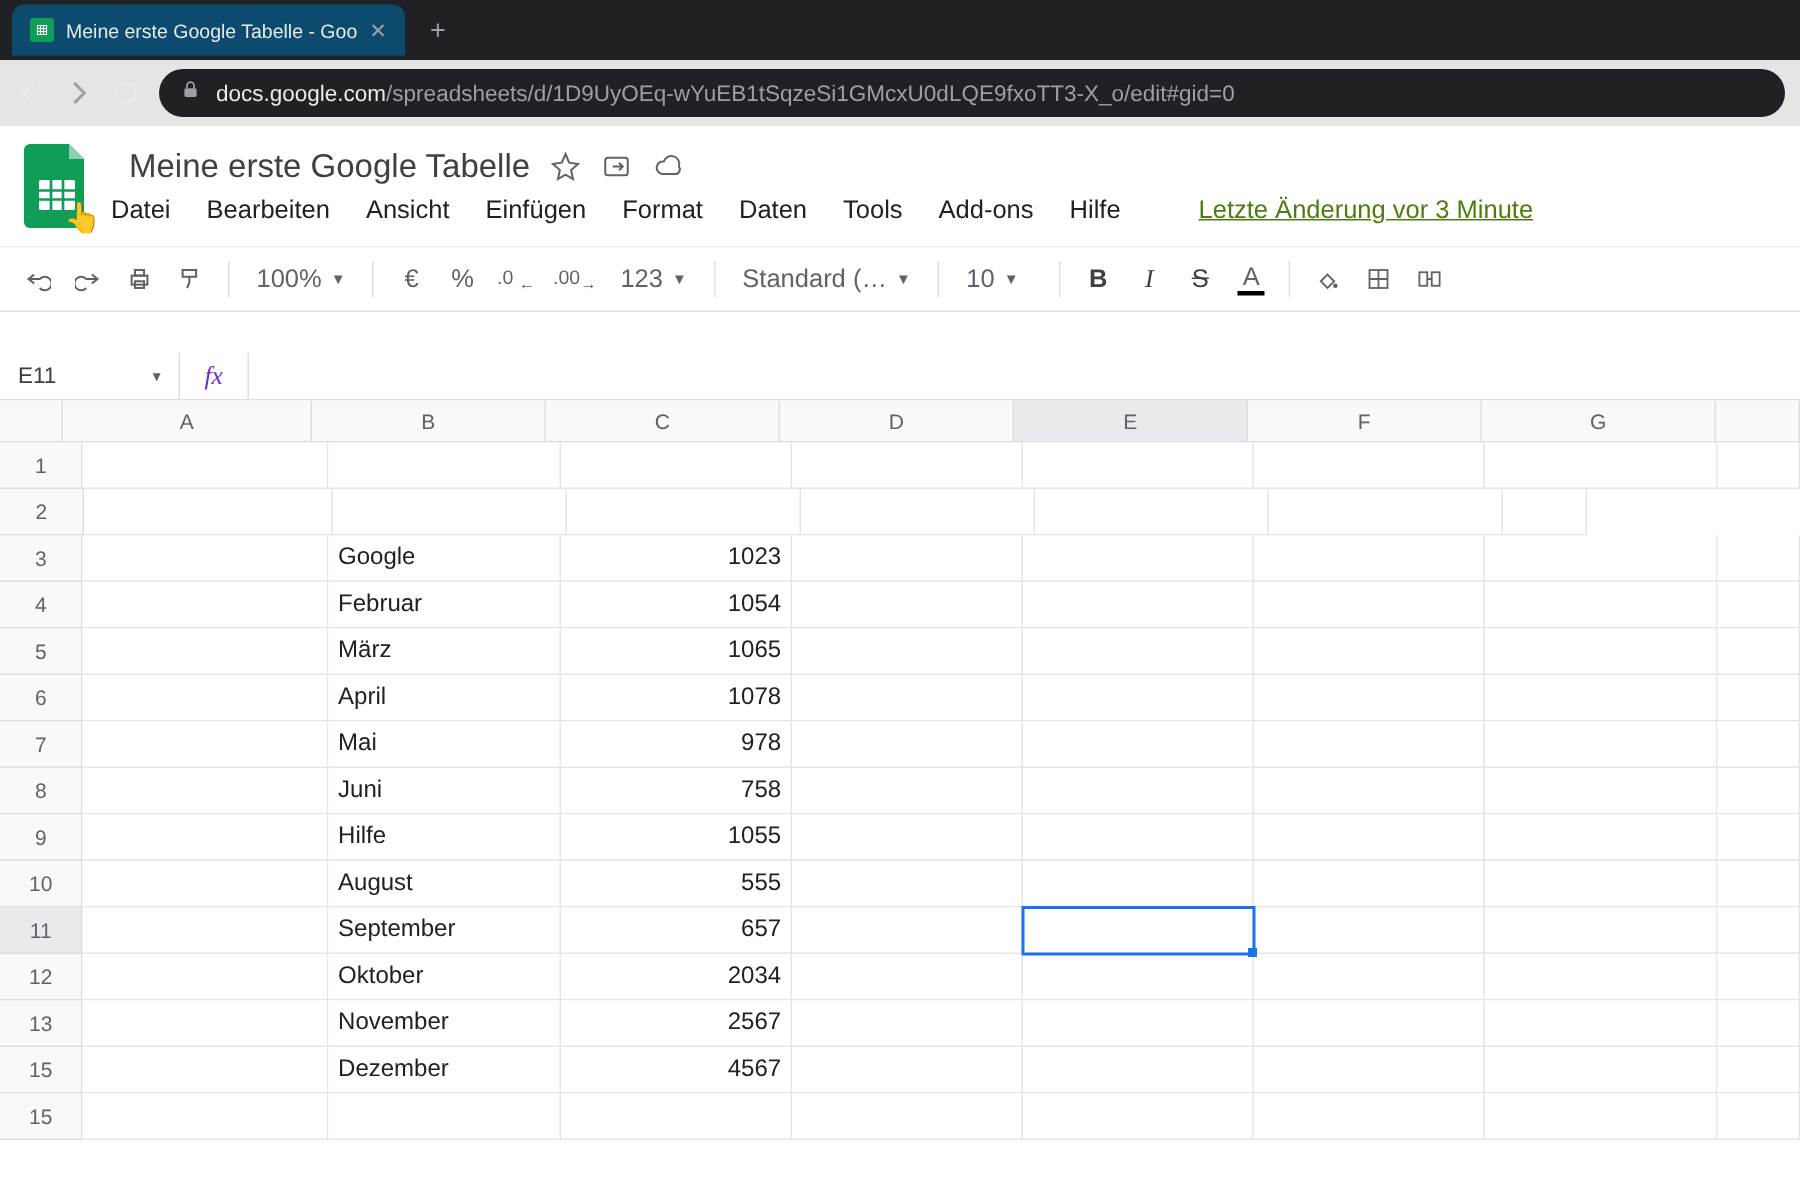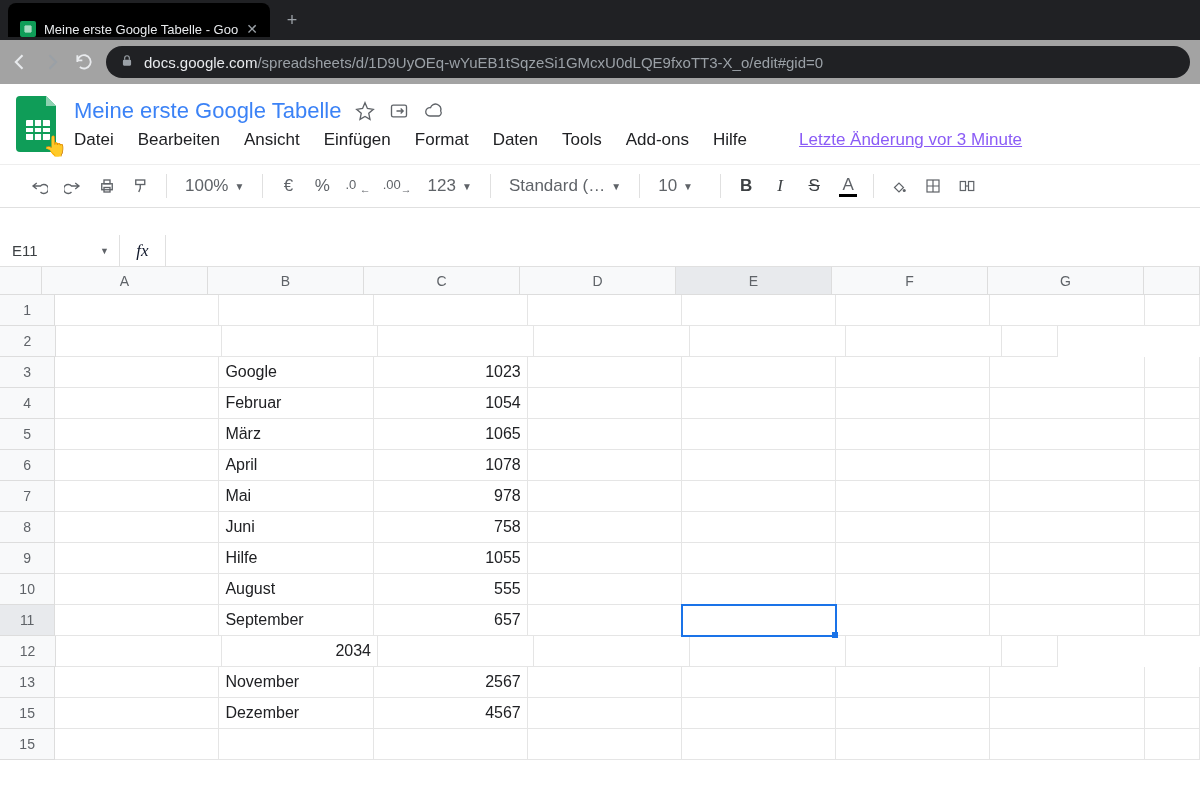--- a/index.html
+++ b/index.html
@@ -1,66 +1,66 @@
 <!DOCTYPE html>
 <html><head>
 <meta charset="utf-8">
 <style>
   * { margin: 0; padding: 0; box-sizing: border-box; font-family: Arial, 'Helvetica Neue', sans-serif; }
   body { width: 1200px; height: 800px; overflow: hidden; background: #fff; }
 
   
   .browser-chrome { background: #202124; color: #e8eaed; }
   .tab-strip { display: flex; align-items: center; height: 40px; padding-left: 8px; }
-  .tab { display: flex; align-items: flex-end; gap: 8px; background: #000000; height: 34px; padding: 0 12px; border-radius: 8px 8px 0 0; min-width: 260px; font-size: 13px; color: #e8eaed; }
+  .tab { display: flex; align-items: center; gap: 8px; background: #0c4a6e; height: 34px; padding: 0 12px; border-radius: 8px 8px 0 0; min-width: 260px; font-size: 13px; color: #e8eaed; }
   .tab-favicon { width: 16px; height: 16px; background:#0f9d58; border-radius:2px; display:flex; align-items:center; justify-content:center; }
   .tab-favicon svg { width:10px; height:10px; }
   .tab-title { flex: 1; white-space: nowrap; overflow: hidden; text-overflow: ellipsis; }
   .tab-close { font-size: 14px; color:#9aa0a6; }
   .new-tab { width:28px; height:28px; display:flex; align-items:center; justify-content:center; color:#9aa0a6; margin-left:8px; font-size:18px; }
-  .nav-bar { display:flex; align-items:center; height:44px; padding:0 10px; gap:12px; background:#a3a3a3; }
+  .nav-bar { display:flex; align-items:center; height:44px; padding:0 10px; gap:12px; background:#e5e5e5; }
   .nav-icon { width:20px; height:20px; display:flex; align-items:center; justify-content:center; color:#9aa0a6; }
   .nav-icon.enabled { color:#e8eaed; }
   .addr { flex:1; display:flex; align-items:center; gap:10px; background:#202124; border-radius:20px; height:32px; padding:0 14px; font-size:15px; }
   .addr-lock { color:#9aa0a6; }
   .addr-text { color:#e8eaed; white-space:nowrap; overflow:hidden; }
   .addr-text .dim { color:#9aa0a6; }
 
   
   .sheets-chrome { background:#fff; }
   .title-row { display:flex; align-items:center; padding:10px 14px 0 14px; gap:12px; }
   .docs-logo { width:48px; height:60px; display:flex; align-items:center; justify-content:center; position:relative; }
   .docs-logo svg { width:44px; height:56px; }
   .cursor-hand { position:absolute; bottom:-4px; right:-6px; font-size:20px; }
   .title-col { flex:1; }
   .doc-title-line { display:flex; align-items:center; gap:14px; }
-  .doc-title { font-size:22px; color:#3b82f6; }
+  .doc-title { font-size:22px; color:#404040;margin-left:12px; }
   .title-icon { color:#5f6368; display:flex; }
   .menu-bar { display:flex; gap:24px; margin-top:6px; font-size:17px; color:#202124; align-items:center;}
   .menu-item { cursor:default; }
-  .last-edit { color:#8b5cf6; text-decoration:underline; margin-left:28px; white-space:nowrap; }
+  .last-edit { color:#4d7c0f; text-decoration:underline; margin-left:28px; white-space:nowrap; }
 
   
-  .toolbar { display:flex; align-items:center; height:44px; border-top:1px solid #eee; border-bottom:1px solid #e0e0e0; margin-top:10px; padding:0 24px; gap:4px; color:#5f6368; font-size:17px; }
+  .toolbar { display:flex; align-items:center; height:44px; border-top:1px solid #eee; border-bottom:1px solid #e0e0e0; margin-top:10px; padding:0 10px; gap:4px; color:#5f6368; font-size:17px; }
   .tb-btn { min-width:30px; height:30px; display:flex; align-items:center; justify-content:center; padding:0 4px; }
   .tb-sep { width:1px; height:24px; background:#e0e0e0; margin:0 6px; }
   .tb-btn svg { width:18px; height:18px; }
   .tb-dd { display:flex; align-items:center; gap:6px; padding:0 8px; height:30px; }
   .tb-dd .caret { font-size:10px; color:#5f6368; }
   .bold { font-weight:bold; color:#3c4043; }
   .italic { font-style:italic; font-family:serif; color:#3c4043; }
   .strike { text-decoration:line-through; color:#3c4043; }
   .text-color { display:flex; flex-direction:column; align-items:center; line-height:1; }
   .text-color .bar { width:18px; height:3px; background:#000; margin-top:1px; }
 
   
   .fx-row { display:flex; align-items:center; height:32px; border-bottom:1px solid #e0e0e0;margin-top:27px; }
   .name-box { width:120px; display:flex; align-items:center; justify-content:space-between; padding:0 10px 0 12px; font-size:15px; color:#3c4043; border-right:1px solid #e0e0e0; height:100%; }
   .name-box .caret { font-size:9px; color:#5f6368; }
-  .fx-label { width:46px; display:flex; align-items:center; justify-content:center; font-style:italic; font-family:serif; color:#0f172a; font-size:17px; border-right:1px solid #e0e0e0; height:100%; }
+  .fx-label { width:46px; display:flex; align-items:center; justify-content:center; font-style:italic; font-family:serif; color:#6d28d9; font-size:17px; border-right:1px solid #e0e0e0; height:100%; }
   .fx-input { flex:1; }
 
   
   .grid-wrap { display:flex; }
   .corner { width:56px; height:28px; background:#f8f9fa; border-right:1px solid #ddd; border-bottom:1px solid #ddd; }
   .col-headers { display:flex; }
   .col-h { height:28px; background:#f8f9fa; border-right:1px solid #ddd; border-bottom:1px solid #ddd; display:flex; align-items:center; justify-content:center; font-size:14px; color:#5f6368; }
   .rows { }
   .row { display:flex; height:31px; }
   .row-h { width:56px; background:#f8f9fa; border-right:1px solid #ddd; border-bottom:1px solid #ddd; display:flex; align-items:center; justify-content:center; font-size:14px; color:#5f6368; }
@@ -386,20 +386,21 @@
           <div class="cell colC num">657</div>
           <div class="cell colD"></div>
           <div class="cell colE selected"></div>
           <div class="cell colF"></div>
           <div class="cell colG"></div>
           <div class="cell colH"></div>
         </div>
         <div class="row">
           <div class="row-h">12</div>
           <div class="cell colA"></div>
+          <div class="cell colB">Oktober</div>
           <div class="cell colC num">2034</div>
           <div class="cell colD"></div>
           <div class="cell colE"></div>
           <div class="cell colF"></div>
           <div class="cell colG"></div>
           <div class="cell colH"></div>
         </div>
         <div class="row">
           <div class="row-h">13</div>
           <div class="cell colA"></div>

